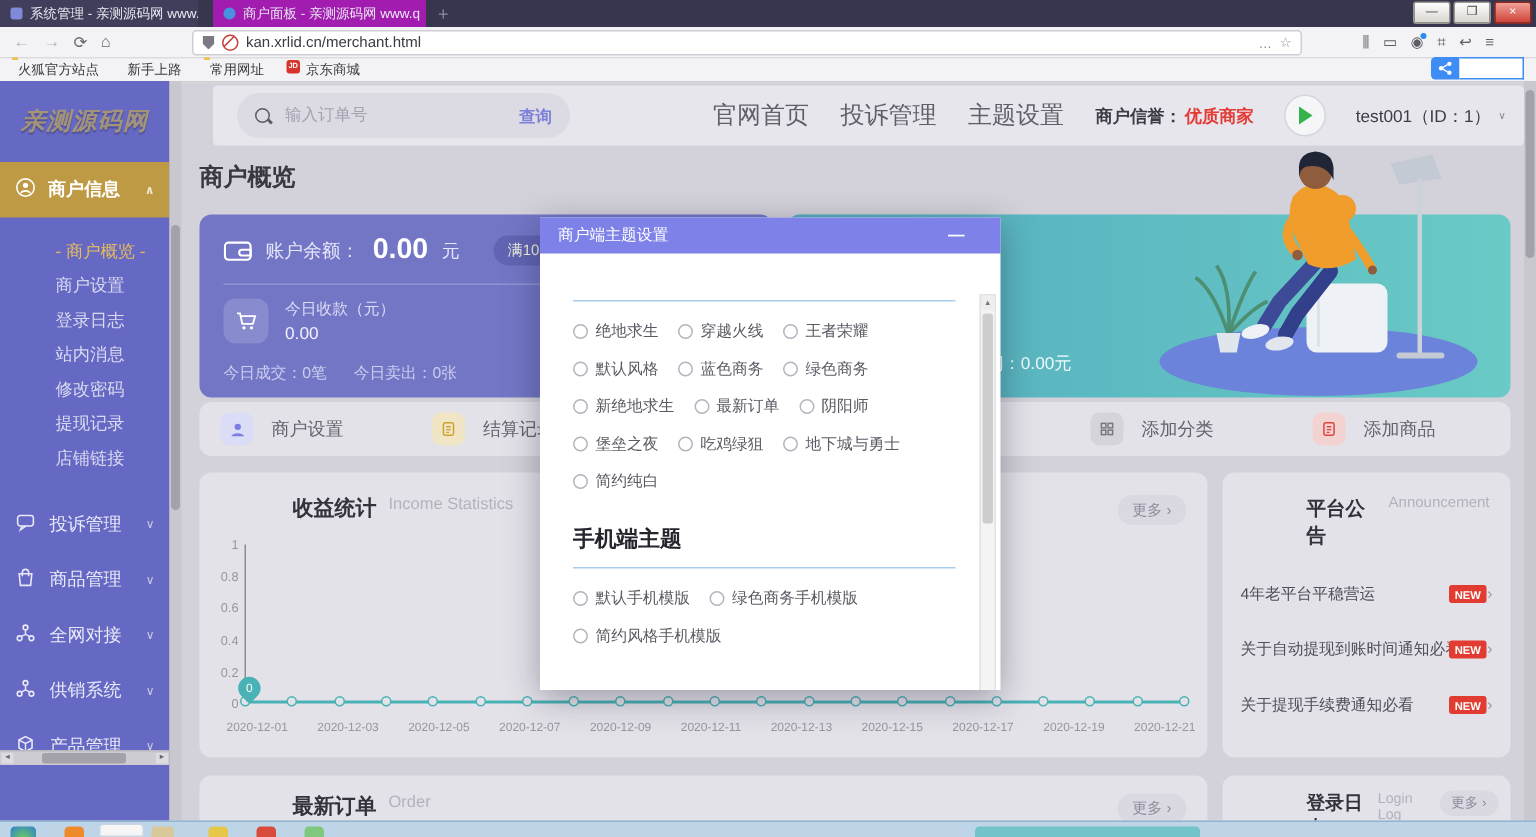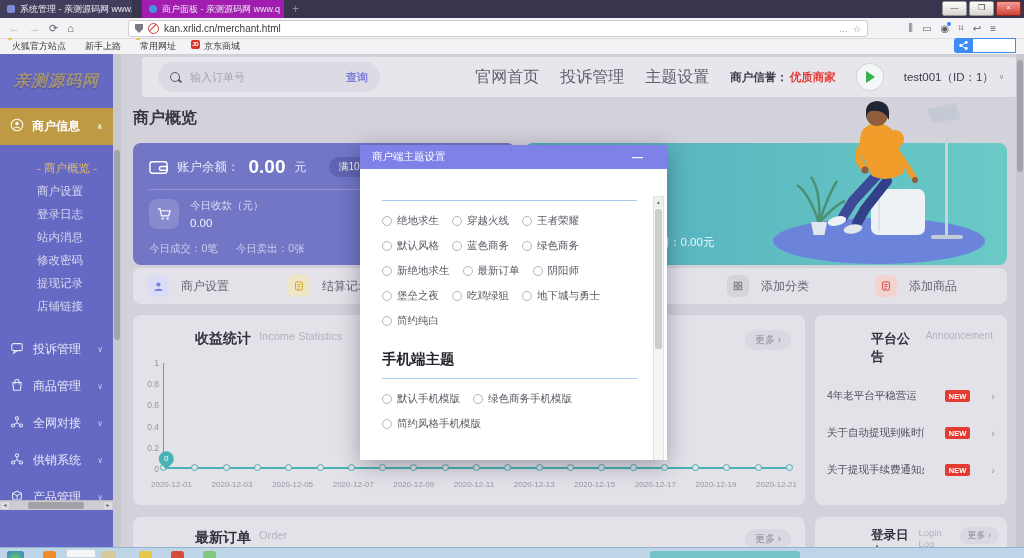--- a/index.html
+++ b/index.html
@@ -121,21 +121,21 @@
   .yaxis{position:absolute;left:0;top:2px;bottom:0;width:1px;background:#8d8c96;}
   .ytick{position:absolute;right:calc(100% + 4px);transform:translateY(-50%);font-size:8.5px;color:#97959f;}
   .chart-line{position:absolute;left:0;right:0;bottom:0;height:2px;background:#49b2b5;}
   .dot{position:absolute;bottom:-2px;width:5px;height:5px;border:1.3px solid #49b2b5;background:#e4e2e9;border-radius:50%;transform:translateX(-3px);}
   .pin{position:absolute;bottom:7px;width:15px;height:15px;background:#49b2b5;border-radius:50% 50% 50% 0;transform:rotate(-45deg) translateX(-6px);}
   .pin span{position:absolute;inset:0;transform:rotate(45deg);color:#fff;font-size:8px;display:flex;align-items:center;justify-content:center;}
   .xlabels{position:absolute;left:18px;right:8px;bottom:16px;display:flex;justify-content:space-between;font-size:8px;color:#97959f;}
 
   .ann-card{left:815px;top:315px;width:192px;height:190px;padding:0;}
   .ann-items{padding:0 12px;}
-  .ann-row{display:flex;align-items:center;gap:21px;margin-top:23px;}
+  .ann-row{display:flex;align-items:center;gap:0;margin-top:23px;}
   .ann-text{font-size:10.5px;color:#504f5a;flex:1;white-space:nowrap;overflow:hidden;}
   .new-badge{background:#e23b31;color:#fff;font-size:7.5px;font-weight:bold;border-radius:2px;padding:1.5px 4px;flex:0 0 auto;}
   .ann-chev{color:#9a98a4;font-size:11px;flex:0 0 auto;}
 
   .orders-card{left:133px;top:517px;width:672px;height:41px;}
   .loginlog-card{left:815px;top:517px;width:192px;height:41px;}
   .loginlog-card .card-title{font-size:12.5px;}
   .loginlog-card .card-sub{font-size:9.5px;}
   .loginlog-card .more-pill{font-size:9px;padding:2px 8px;}
 

